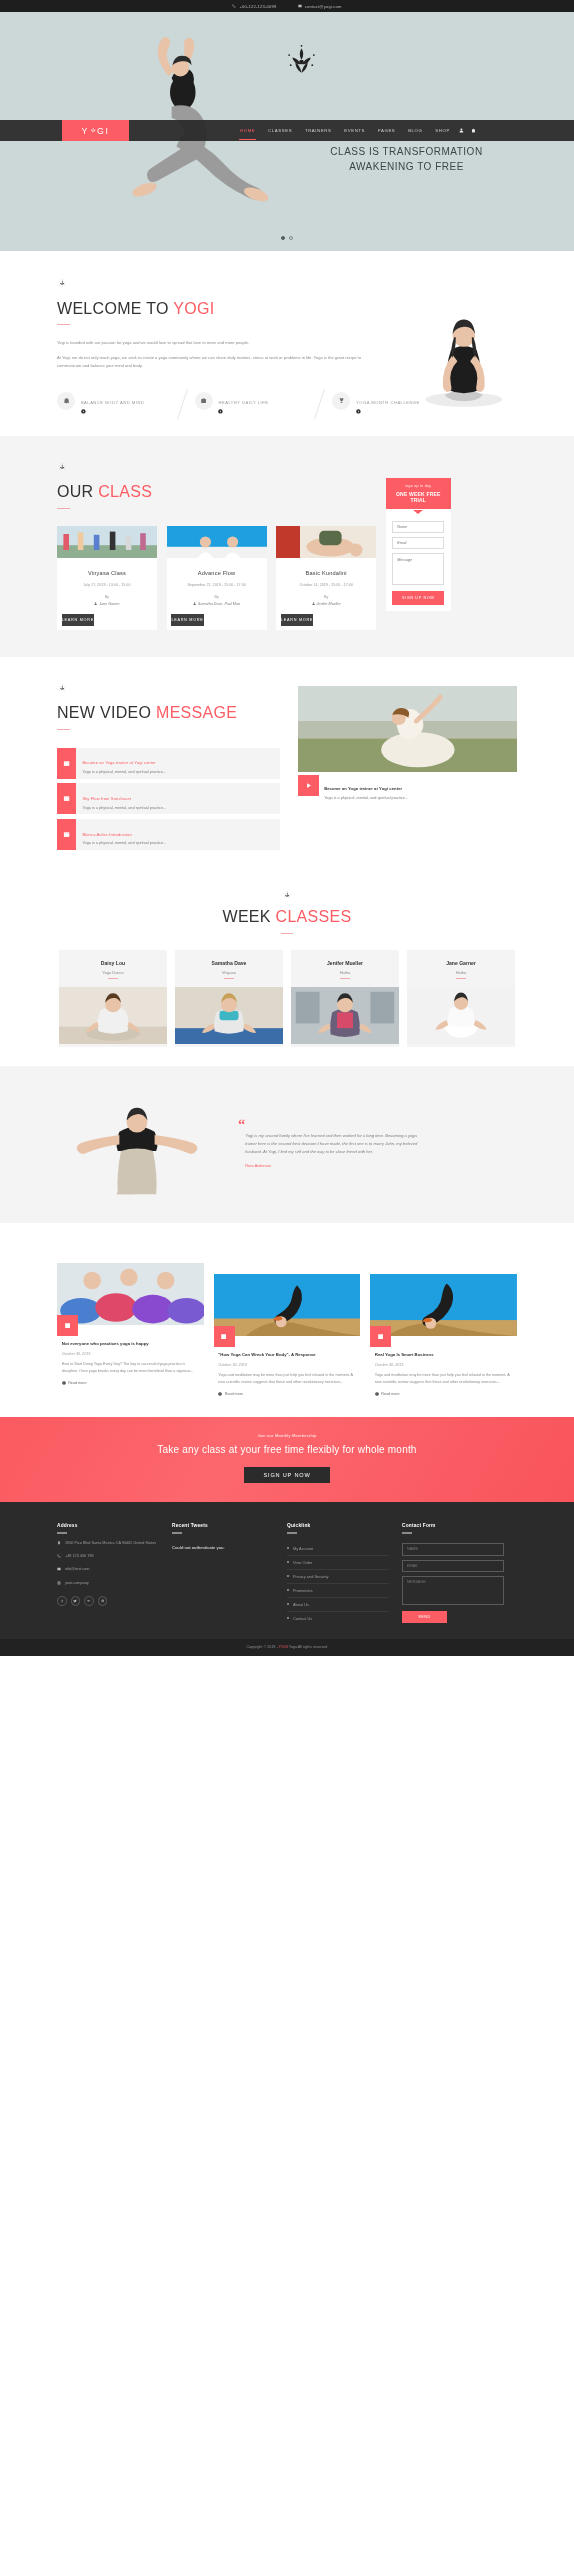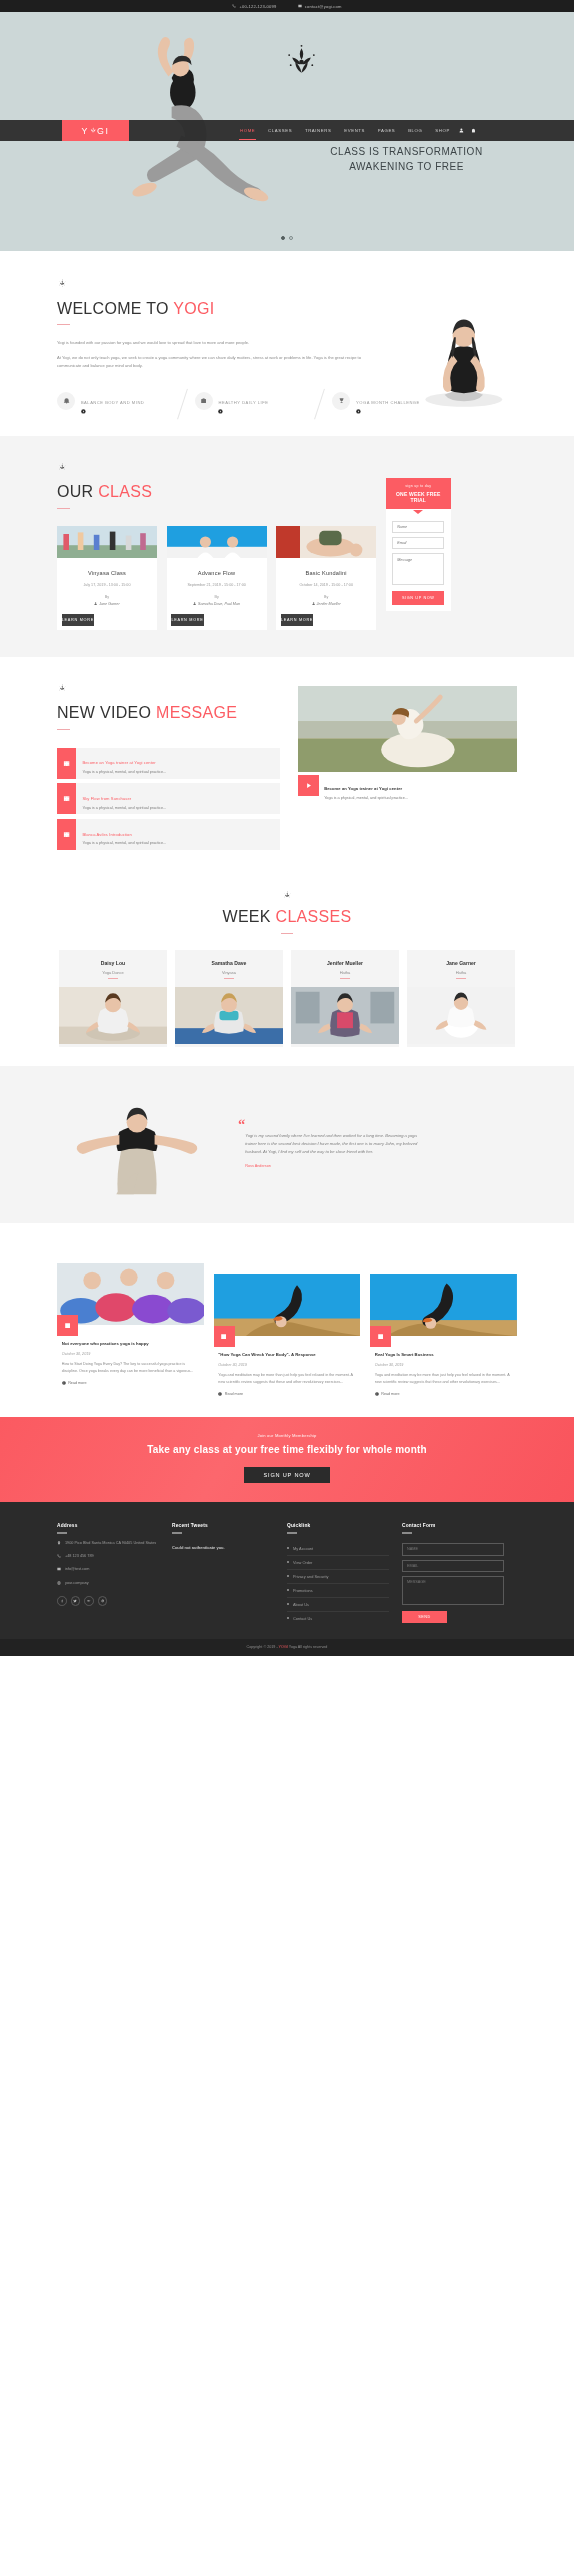--- a/index.html
+++ b/index.html
@@ -179,21 +179,21 @@
   .blog-desc { font-size: 3.7px; color: #8a8a8a; line-height: 1.8; margin-top: 5.6px; }
   .blog-more { font-size: 3.7px; color: #6e6e6e; margin-top: 6.4px; display: flex; align-items: center; gap: 2.4px; }
   .blog-more svg { width: 4px; height: 4px; fill: #6e6e6e; }
 
   
   .cta {
     background: linear-gradient(120deg,#fb5a61 0%,#fc676d 40%,#f9545c 100%);
     padding: 16px 0 19px; text-align: center; position: relative; overflow: hidden;
   }
   .cta-sub { color: rgba(255,255,255,.92); font-size: 4.1px; letter-spacing: 0.2px; position: relative; }
-  .cta-title { color: #fff; font-size: 10px; font-weight: 700; margin-top: 5.6px; letter-spacing: 0.2px; position: relative; }
+  .cta-title { color: #fff; font-size: 10px; font-weight: 400; margin-top: 5.6px; letter-spacing: 0.2px; position: relative; }
   .cta-btn {
     margin: 12.8px auto 0; width: 86px; height: 16px; background: #2b2b2b; color: #fff;
     font-size: 5.6px; letter-spacing: 0.8px; display: flex; align-items: center; justify-content: center;
     border: none; cursor: pointer; font-family: inherit; position: relative;
   }
 
   
   .footer { background: #2b2b2b; padding: 21px 0 14.4px; }
   .footer-inner { width: 460px; margin: 0 auto; display: flex; }
   .fcol { width: 115px; padding-right: 12.8px; }

